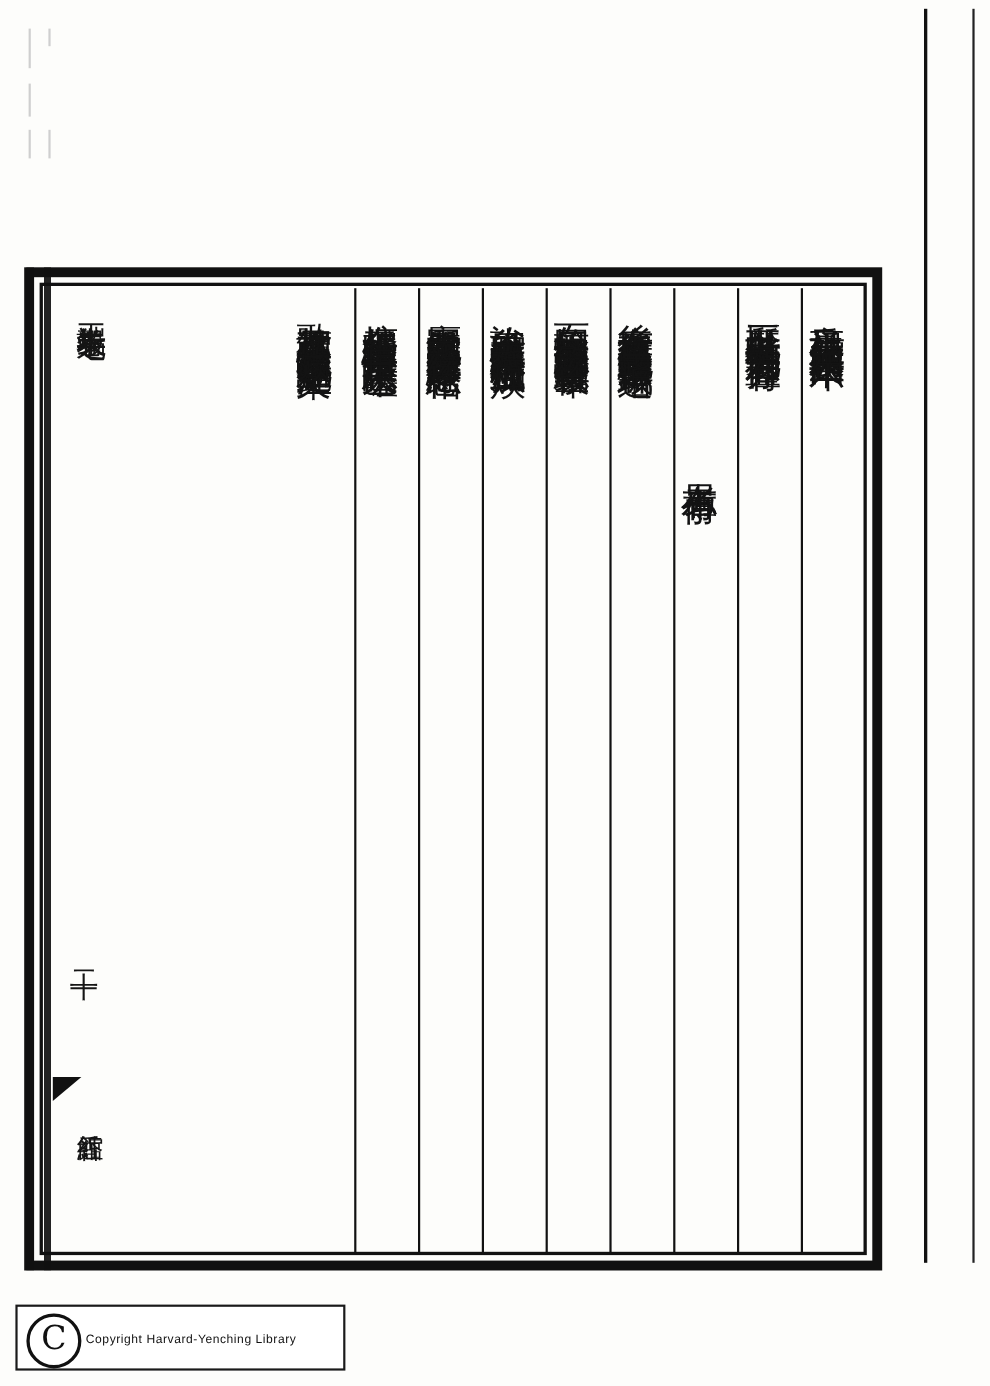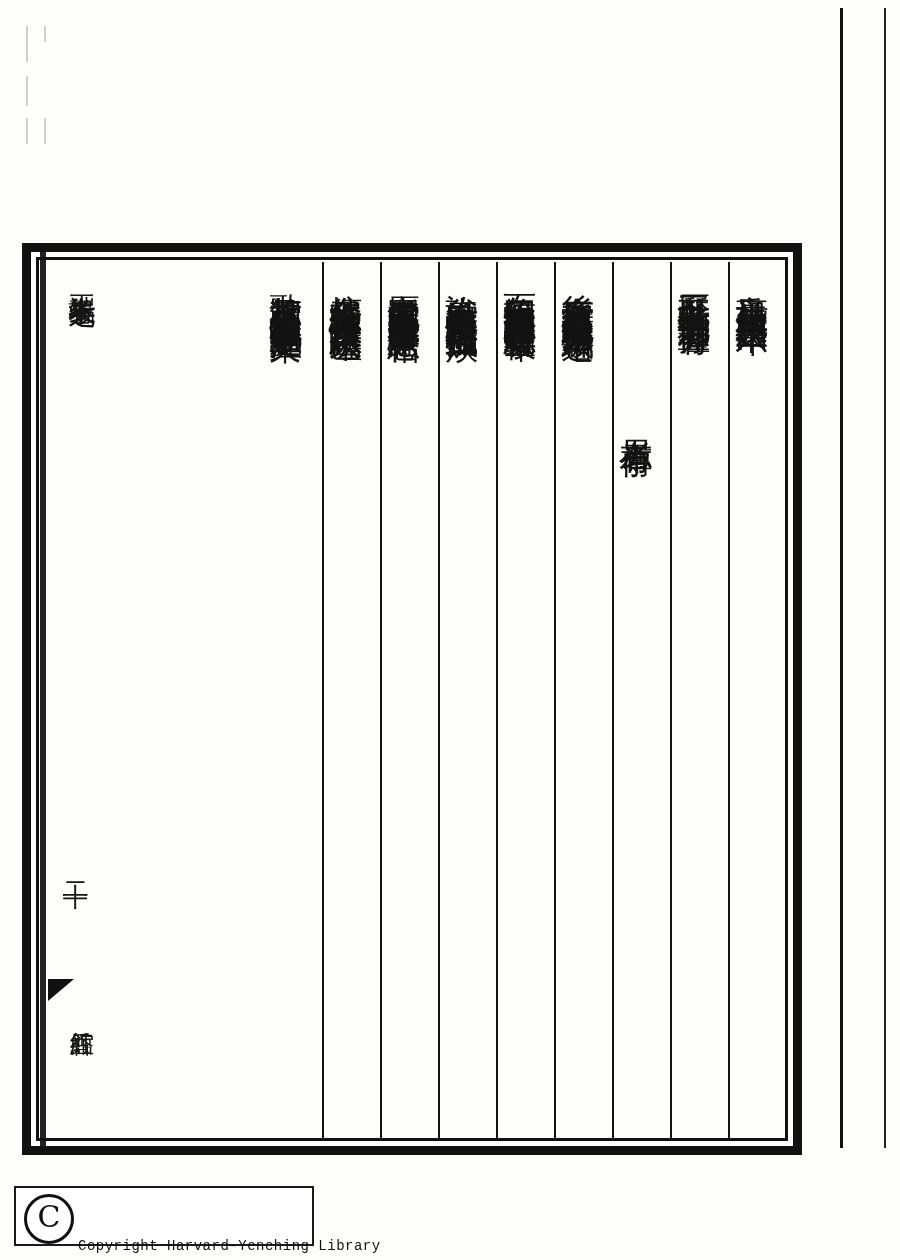--- a/index.html
+++ b/index.html
@@ -202,23 +202,23 @@
     top: 8px;
     font-family: "DejaVu Serif", serif;
     font-size: 17px;
     letter-spacing: 1px;
     color: #111;
     white-space: nowrap;
   }
   #stamp-en {
     position: absolute;
     left: 62px;
-    top: 50px;
-    font-family: Liberation Mono, monospace;
-    font-size: 14px;
+    top: 24px;
+    font-family: Liberation Sans, sans-serif;
+    font-size: 11px;
     letter-spacing: .5px;
     color: #111;
     white-space: nowrap;
   }
 </style>
 </head>
 <body>
 
 <div id="scan-page">
 

